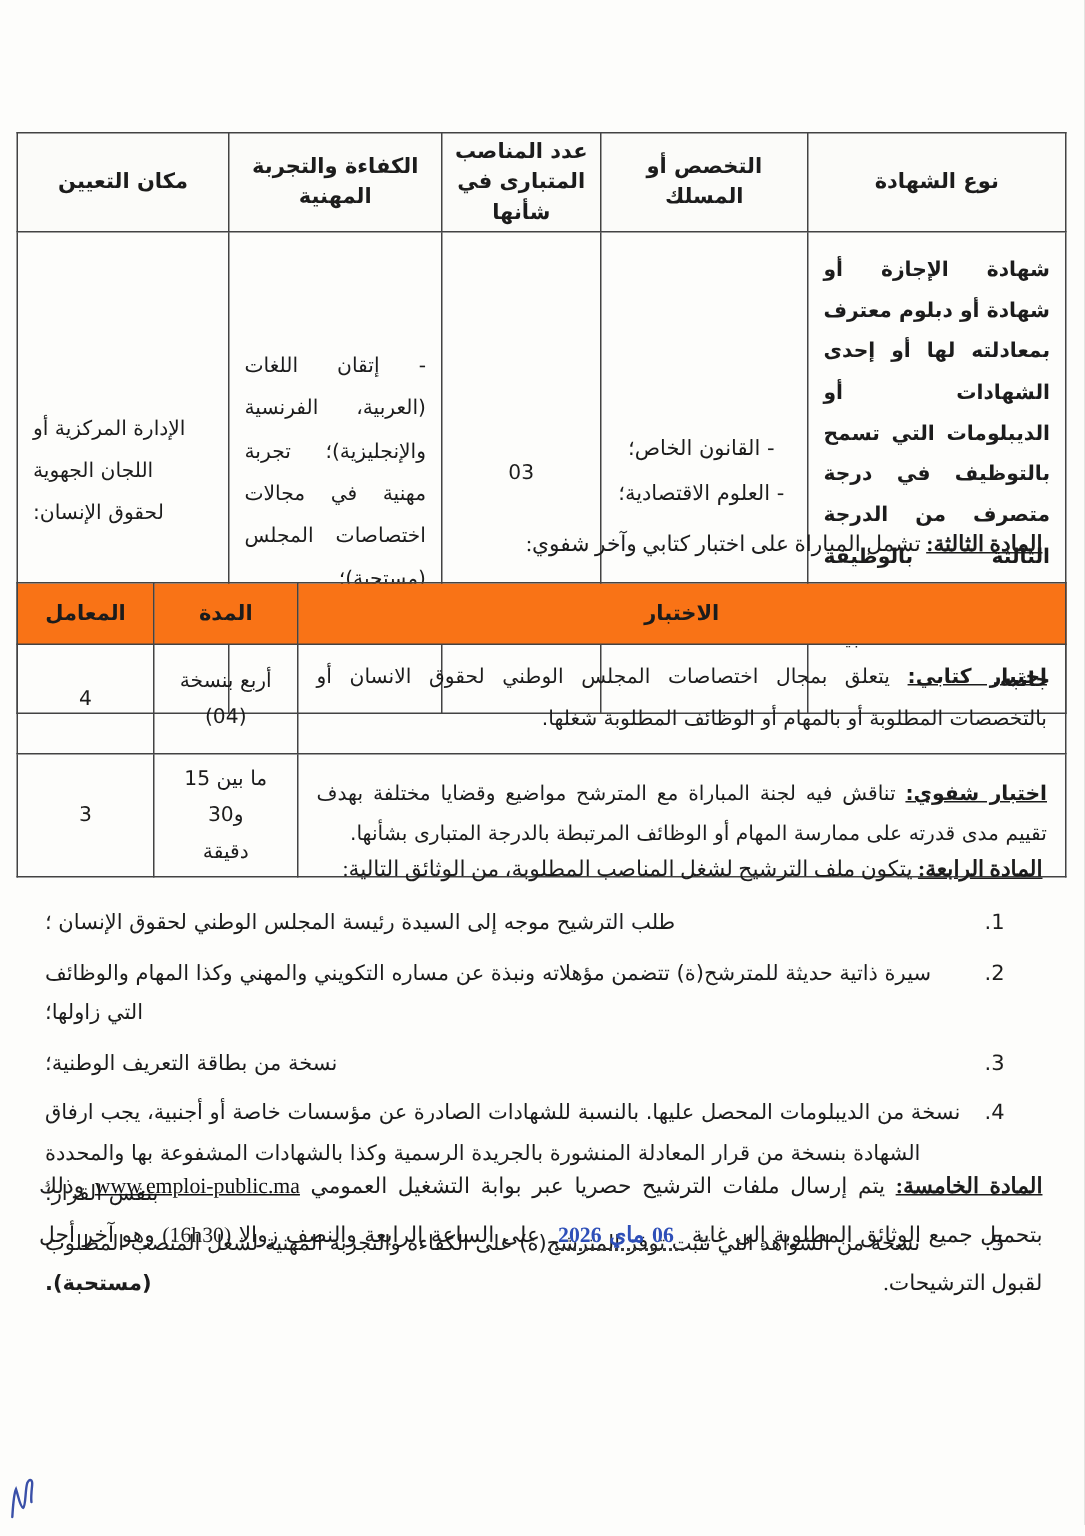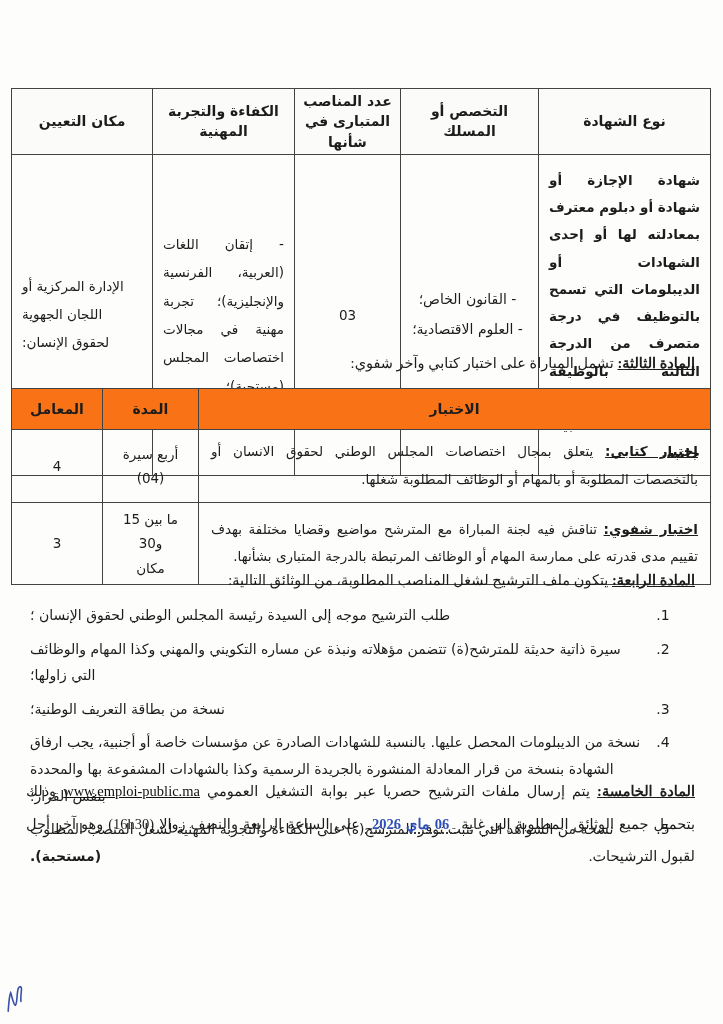--- a/index.html
+++ b/index.html
@@ -100,32 +100,32 @@
         <th>المدة</th>
         <th>المعامل</th>
       </tr>
     </thead>
     <tbody>
       <tr>
         <td class="cell-exam">
           <span class="exam-label">اختبار كتابي:</span><span> يتعلق بمجال اختصاصات المجلس الوطني لحقوق الانسان أو بالتخصصات المطلوبة أو بالمهام أو الوظائف المطلوبة شغلها.</span>
         </td>
         <td class="cell-dur">
-          <div>أربع سيرة</div>
+          <div>أربع بنسخة</div>
           <div>(04)</div>
         </td>
         <td class="cell-coef">4</td>
       </tr>
       <tr>
         <td class="cell-exam">
           <span class="exam-label">اختبار شفوي:</span><span> تناقش فيه لجنة المباراة مع المترشح مواضيع وقضايا مختلفة بهدف تقييم مدى قدرته على ممارسة المهام أو الوظائف المرتبطة بالدرجة المتبارى بشأنها.</span>
         </td>
         <td class="cell-dur">
           <div>ما بين 15 و30</div>
-          <div>مكان</div>
+          <div>دقيقة</div>
         </td>
         <td class="cell-coef">3</td>
       </tr>
     </tbody>
   </table>
 
   <p class="art art4">
     <span class="art-title">المادة الرابعة:</span><span> يتكون ملف الترشيح لشغل المناصب المطلوبة، من الوثائق التالية:</span>
   </p>
 

